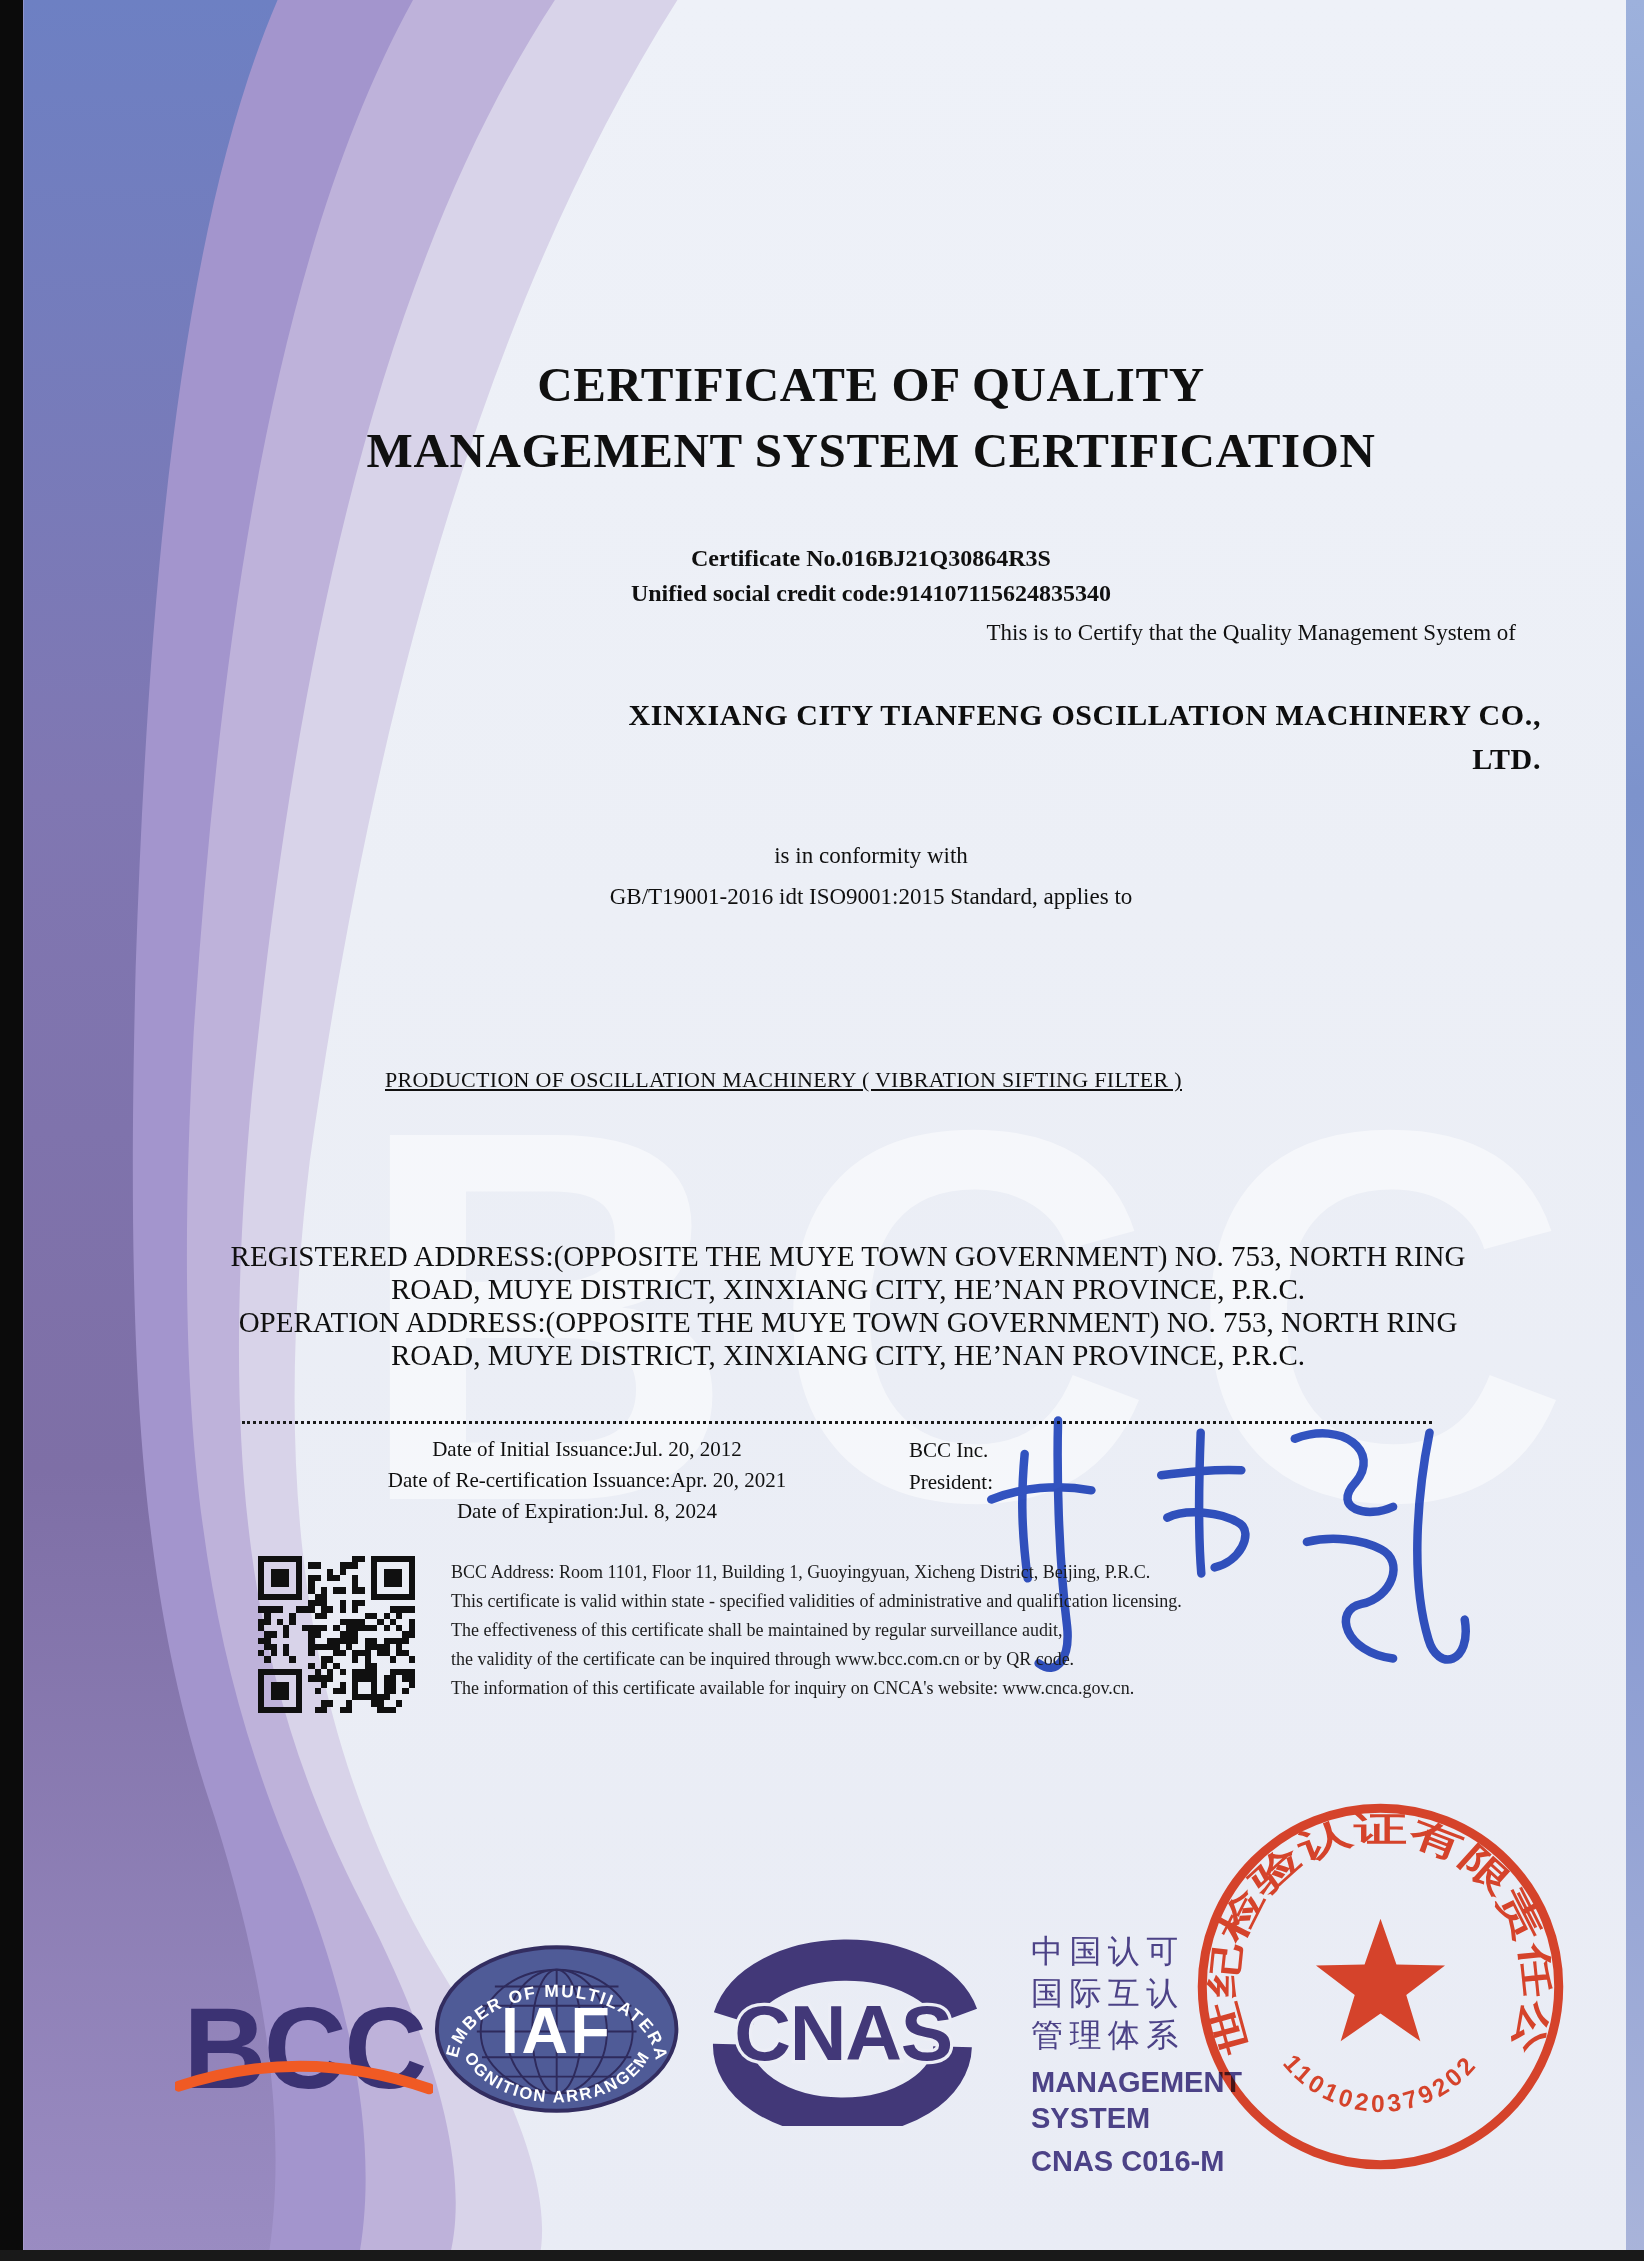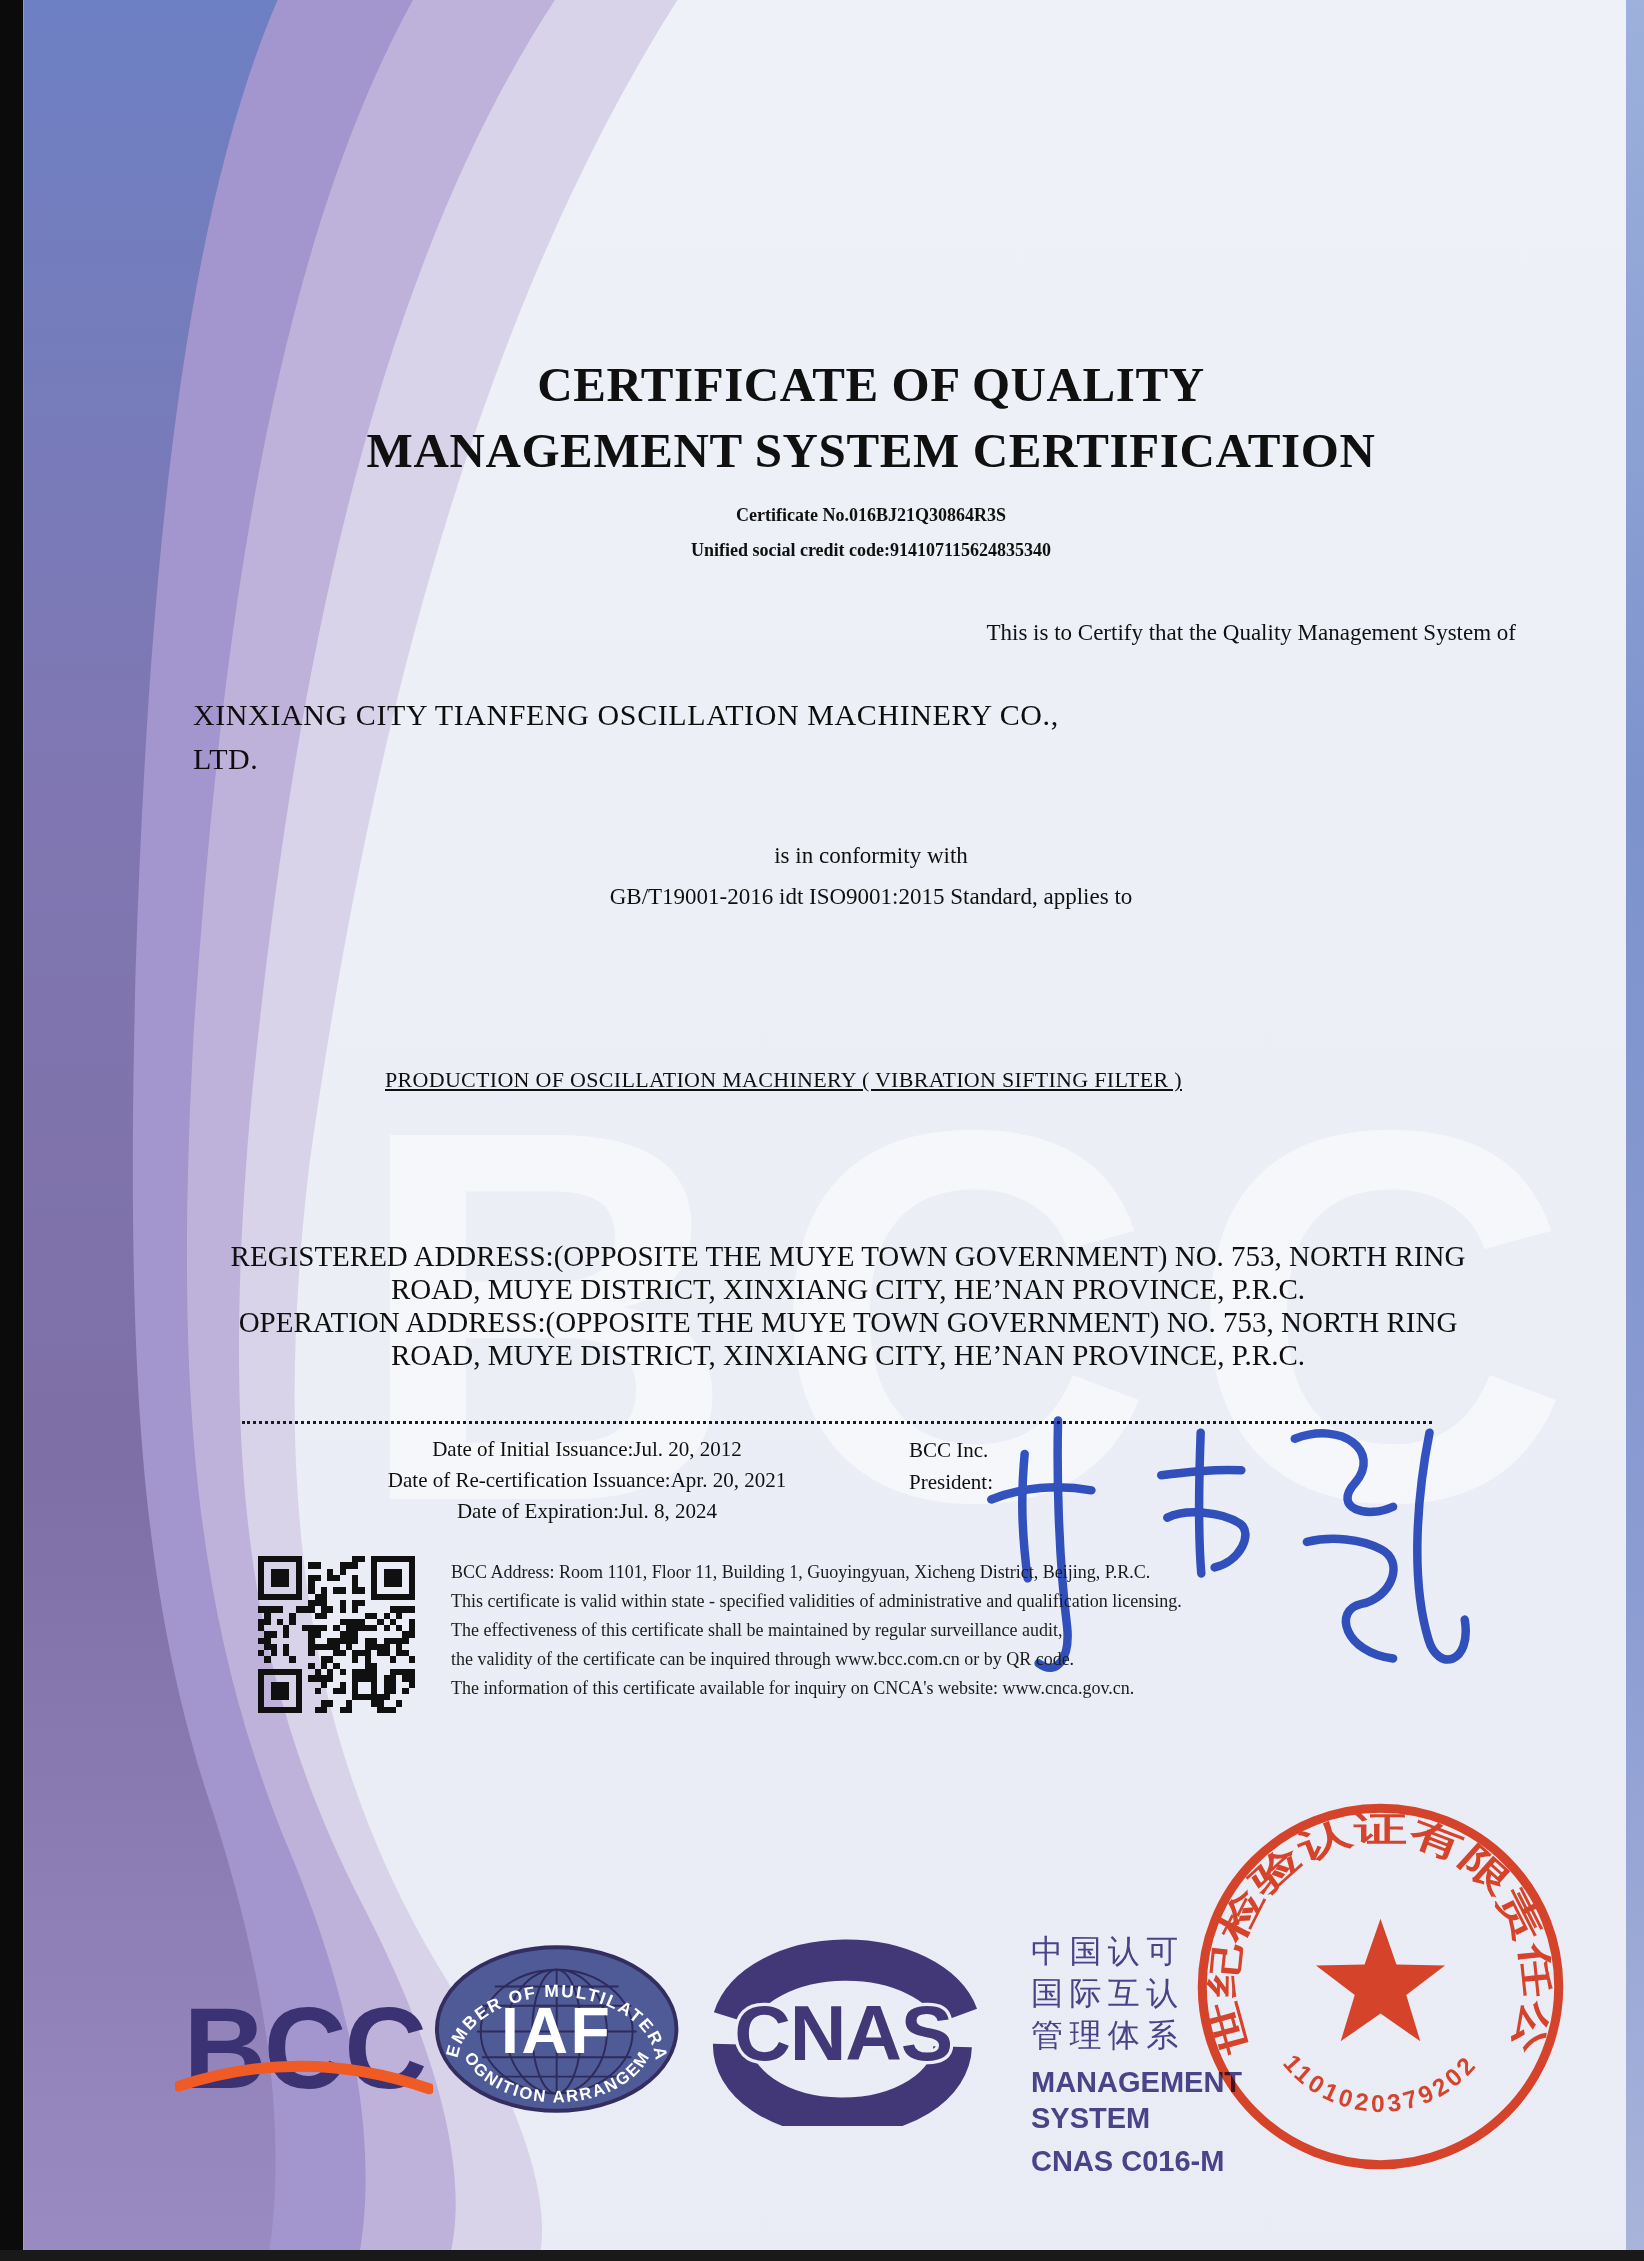--- a/index.html
+++ b/index.html
@@ -15,25 +15,25 @@
   .edge-bottom{left:0;top:2250px;width:1645px;height:11.6px;background:#191919;}
   .decor{left:0;top:0;width:1645px;height:2261px;}
   .watermark{
     left:348px;top:916px;width:1264px;height:838px;
     font-family:"Liberation Sans",sans-serif;font-weight:bold;
     font-size:529px;line-height:800px;letter-spacing:35px;
     color:rgba(255,255,255,0.5);text-align:center;user-select:none;
   }
   .title{left:213px;top:352px;width:1316px;text-align:center;
     font-weight:bold;font-size:49px;line-height:66px;letter-spacing:0.6px;color:#101010;}
-  .certno{left:226px;top:498px;width:1290px;text-align:center;
-    font-weight:bold;font-size:18px;line-height:35px;color:#101010;}
+  .certno{left:226px;top:541px;width:1290px;text-align:center;
+    font-weight:bold;font-size:24px;line-height:35px;color:#101010;}
   .certify{left:226px;top:620px;width:1290px;text-align:right;font-size:23px;color:#101010;}
-  .company{left:193px;top:693px;width:1348px;text-align:left;
-    font-weight:normal;font-size:30px;line-height:44px;letter-spacing:0.6px;color:#0e0e0e;}
+  .company{left:193px;top:693px;width:1348px;text-align:right;
+    font-weight:bold;font-size:30px;line-height:44px;letter-spacing:0.6px;color:#0e0e0e;}
   .conformity{left:226px;top:835px;width:1290px;text-align:center;
     font-size:23px;line-height:41px;color:#101010;}
   .scope{left:161px;top:1067px;width:1245px;text-align:center;
     font-size:22px;letter-spacing:0.3px;color:#101010;text-decoration:underline;}
   .addresses{left:203px;top:1240px;width:1290px;text-align:center;
     font-size:29px;line-height:33px;color:#101010;}
   .dotline{left:242px;top:1421px;width:1190px;height:0;border-top:3.9px dotted #1c1c1c;}
   .dates{left:258px;top:1434px;width:658px;text-align:center;
     font-size:21px;line-height:31px;color:#101010;}
   .issuer{left:893px;top:1434px;width:258px;font-size:21px;line-height:32px;color:#101010;margin-left:16px;}

